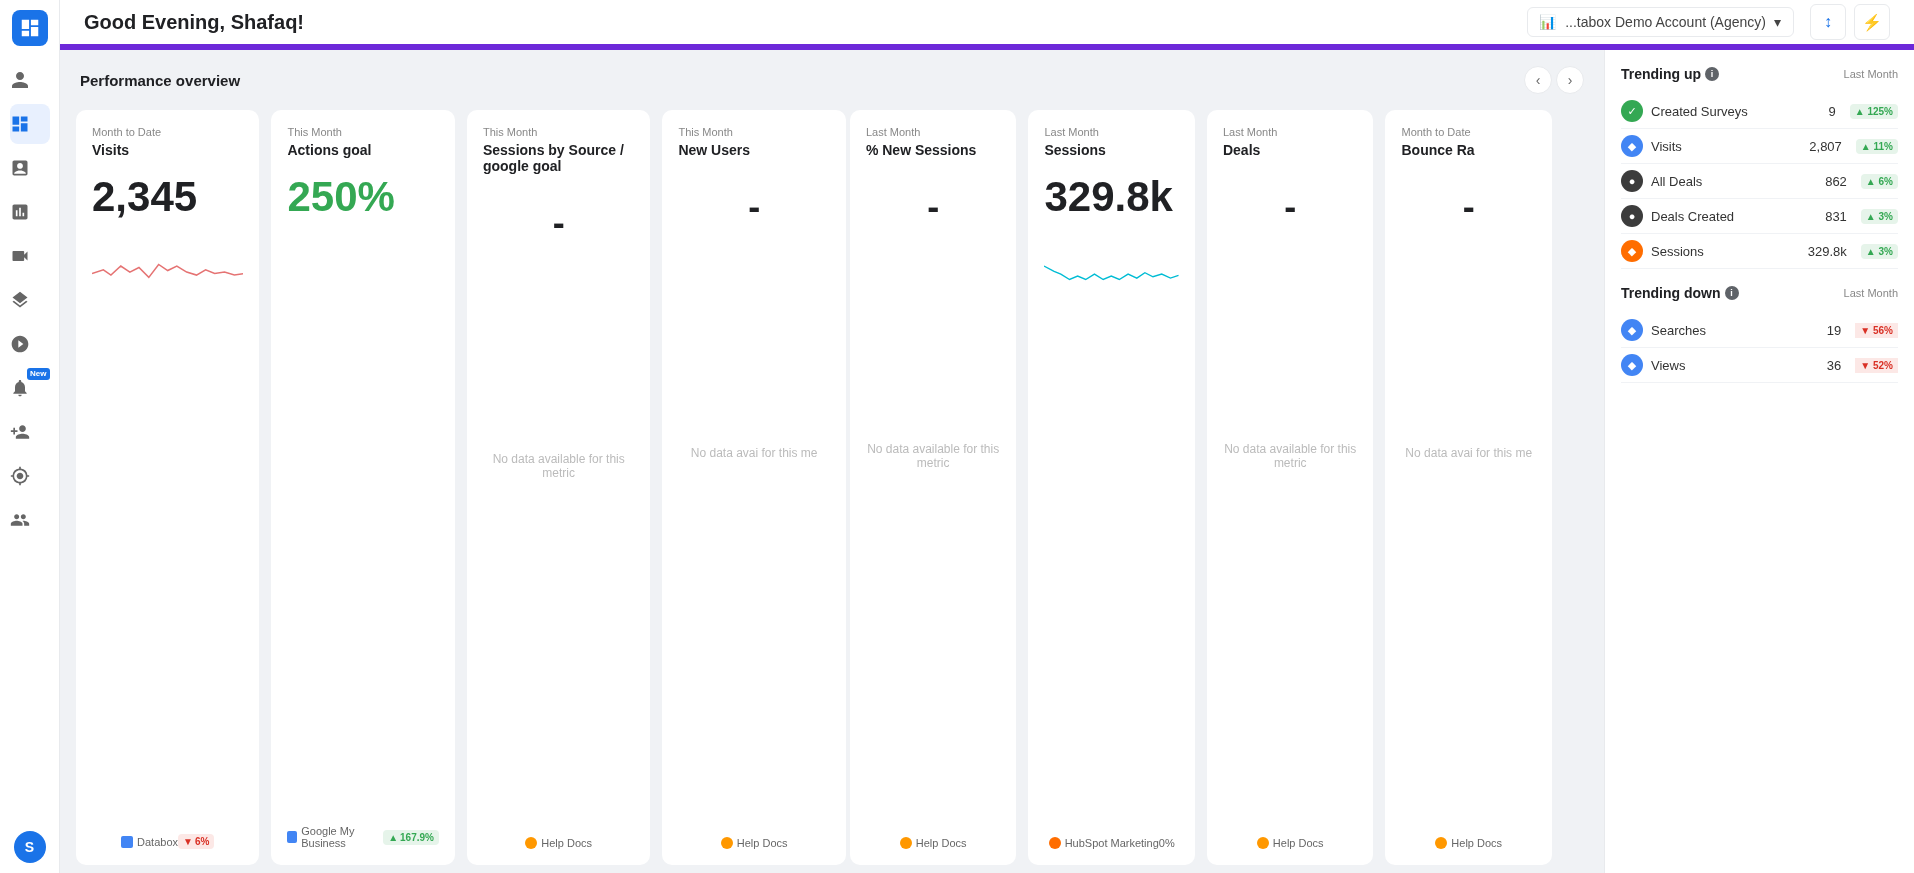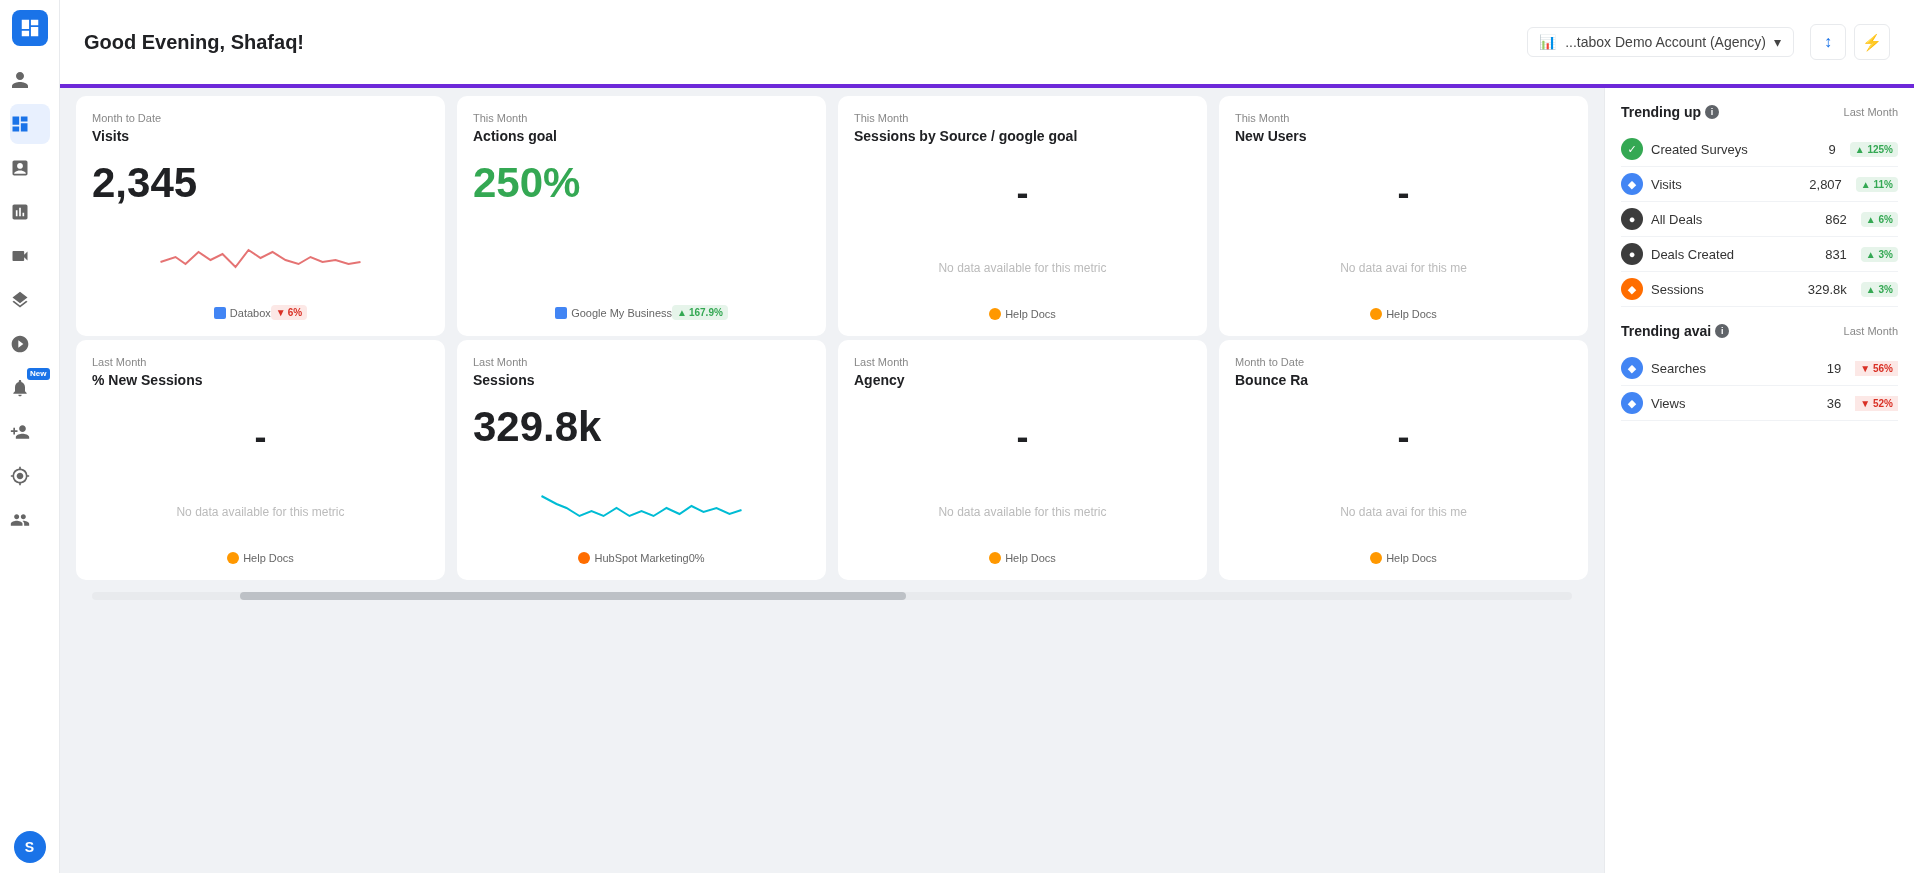--- a/index.html
+++ b/index.html
@@ -59,24 +59,24 @@
     .main {
       flex: 1;
       display: flex;
       flex-direction: column;
       overflow: hidden;
     }
 
     
     .header {
       background: #fff;
-      padding: 24px 24px;
-      display: flex;
-      align-items: center;
-      border-bottom: 4px solid #6d28d9;
+      padding: 4px 24px;
+      display: flex;
+      align-items: center;
+      border-bottom: 6px solid #6d28d9;
       gap: 16px;
     }
     .header-title {
       flex: 1;
       font-size: 20px;
       font-weight: 600;
       color: #202124;
     }
     .account-selector {
       display: flex;
@@ -145,21 +145,21 @@
       color: #666;
       font-size: 14px;
     }
 
     .cards-container {
       flex: 1;
       overflow-y: auto;
       overflow-x: hidden;
       padding: 8px 16px 8px;
       display: flex;
-      flex-direction: column;
+      flex-direction: row;
       gap: 4px;
     }
 
     .cards-row {
       display: grid;
       grid-template-columns: repeat(4, 1fr);
       gap: 12px;
     }
 
     .metric-card {
@@ -456,20 +456,27 @@
       <span>▾</span>
     </div>
     <div class="header-right-icons">
       <div class="header-icon-btn" style="color:#1a73e8; font-size:16px;">↕</div>
       <div class="header-icon-btn" style="color:#888; font-size:16px;">⚡</div>
     </div>
   </div>
 
   <div class="content">
     <div class="dashboard-main">
+      <div class="perf-overview-header">
+        <span class="perf-overview-title">Performance overview</span>
+        <div class="nav-arrows">
+          <div class="nav-arrow">‹</div>
+          <div class="nav-arrow">›</div>
+        </div>
+      </div>
 
       <div class="cards-container">
 
         <div class="cards-row">
 
           <div class="metric-card">
             <div class="card-period">Month to Date</div>
             <div class="card-title">Visits</div>
             <div class="card-value">2,345</div>
             <svg class="sparkline" viewBox="0 0 200 60">
@@ -550,21 +557,21 @@
               <div class="card-source">
                 <span style="width:12px;height:12px;background:#ff6d00;border-radius:50%;display:inline-block;"></span>
                 <span>HubSpot Marketing</span>
               </div>
               <span style="font-size:11px;color:#666;">0%</span>
             </div>
           </div>
 
           <div class="metric-card">
             <div class="card-period">Last Month</div>
-            <div class="card-title">Agency</div>
+            <div class="card-title">Deals</div>
             <div class="card-dash">-</div>
             <div class="card-no-data">No data available for this metric</div>
             <div class="card-footer">
               <div class="card-source">
                 <span style="width:12px;height:12px;background:#ff9800;border-radius:50%;display:inline-block;"></span>
                 <span>Help Docs</span>
               </div>
             </div>
           </div>
 
@@ -629,21 +636,21 @@
           <div class="trending-icon orange-bg">◆</div>
           <span class="trending-item-name">Sessions</span>
           <span class="trending-item-value">329.8k</span>
           <span class="trending-badge-up">▲ <span>3%</span></span>
         </div>
       </div>
 
       <div class="trending-section">
         <div class="right-sidebar-header">
           <div class="trending-title">
-            <span>Trending avai</span>
+            <span>Trending down</span>
             <div class="info-icon">i</div>
           </div>
           <span class="last-month-label">Last Month</span>
         </div>
 
         <div class="trending-item">
           <div class="trending-icon blue-bg">◆</div>
           <span class="trending-item-name">Searches</span>
           <span class="trending-item-value">19</span>
           <span class="trending-badge-down">▼ <span>56%</span></span>

